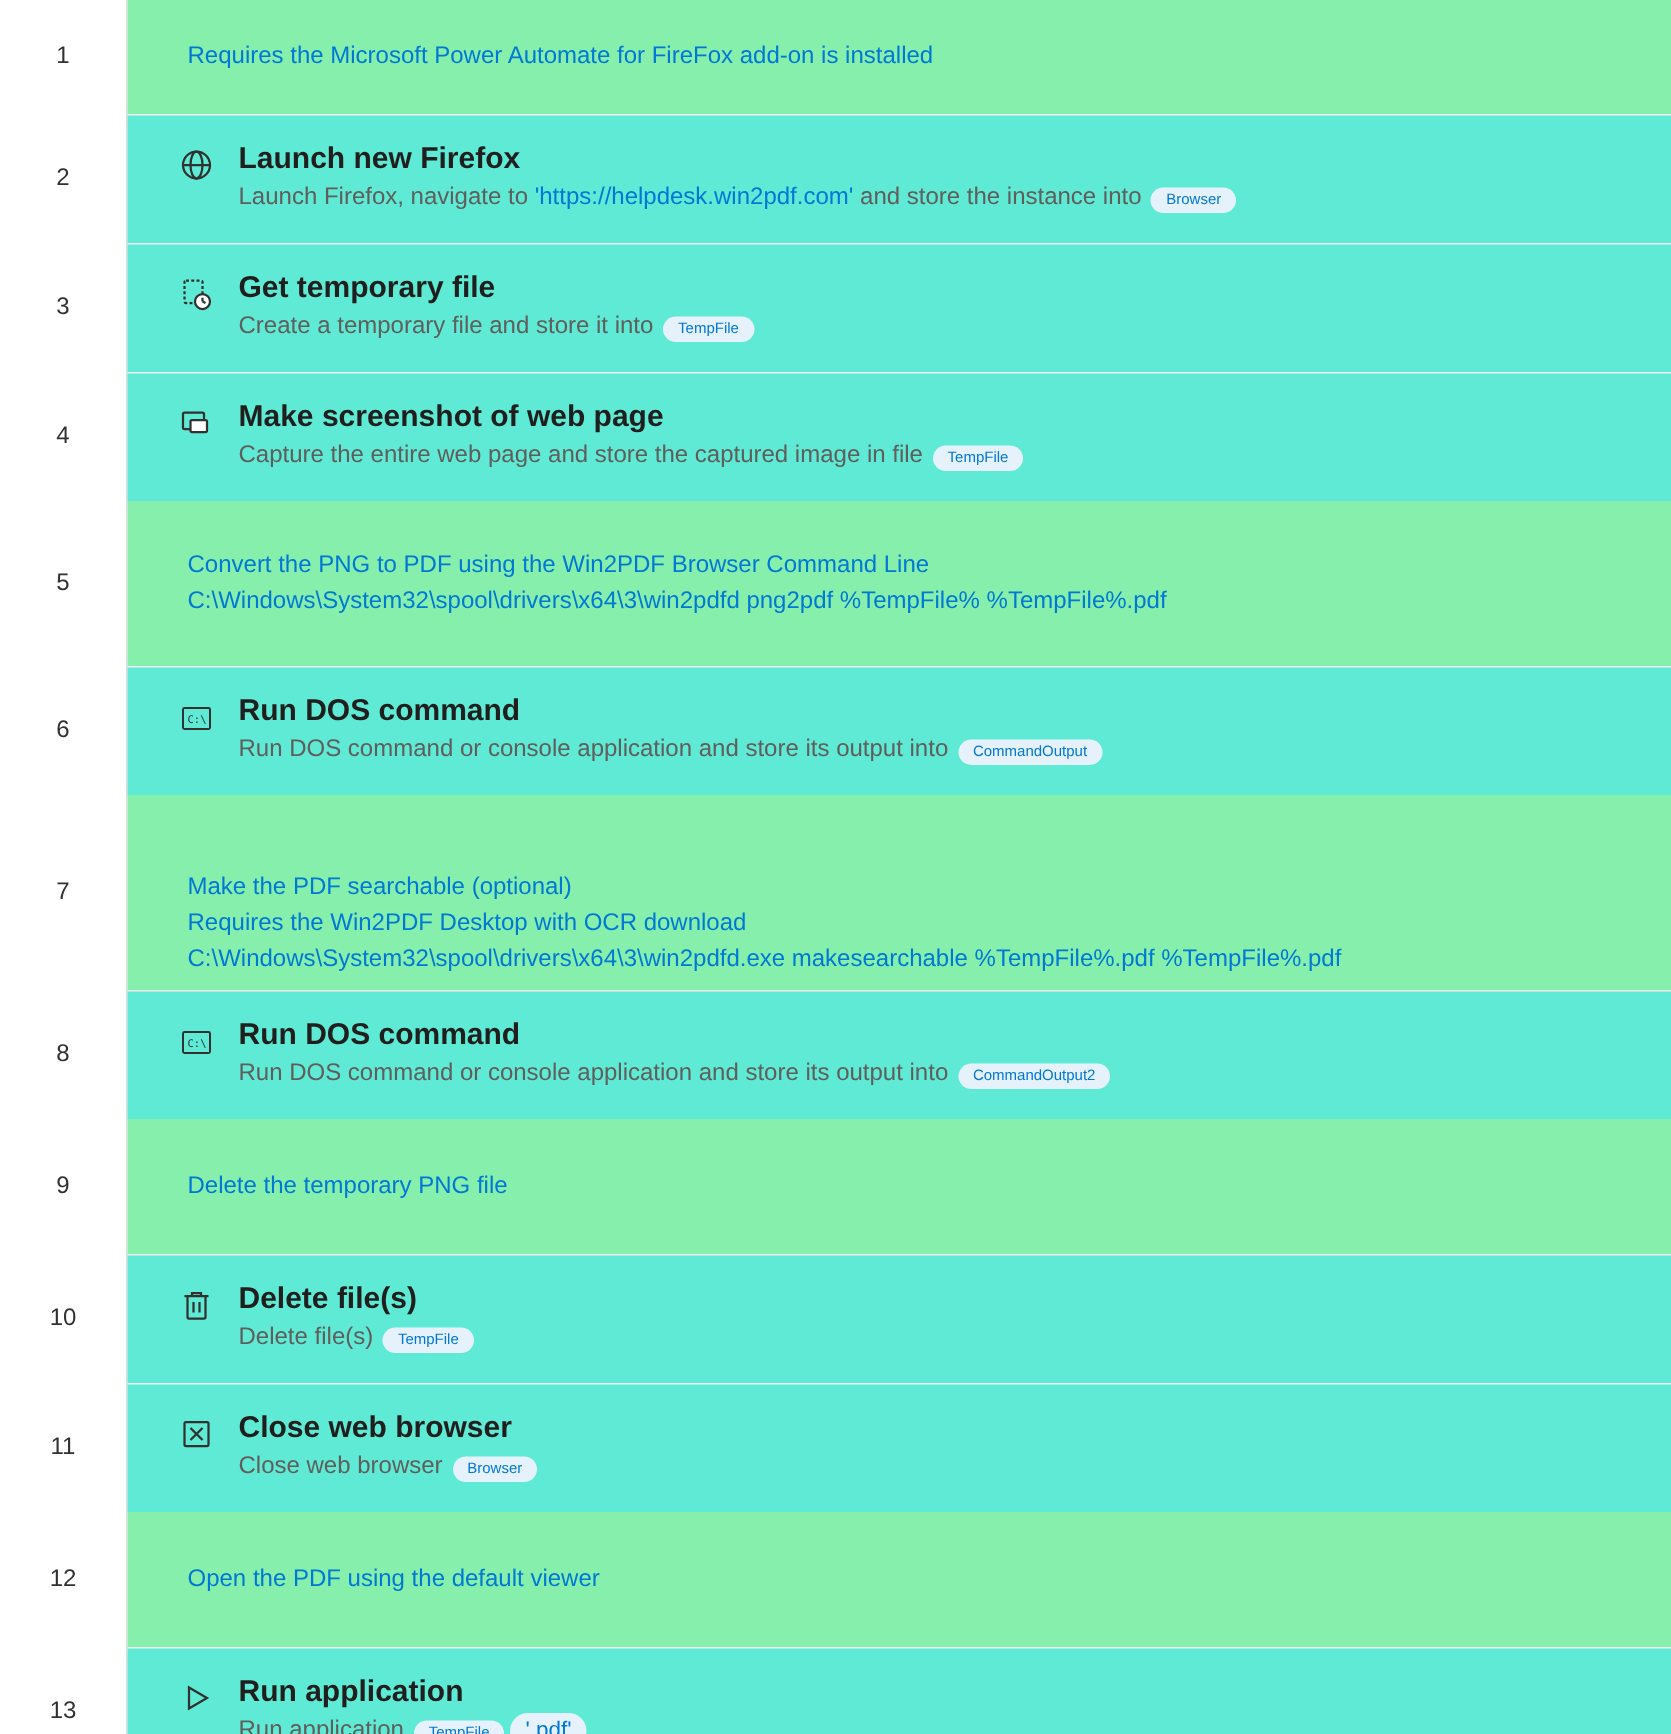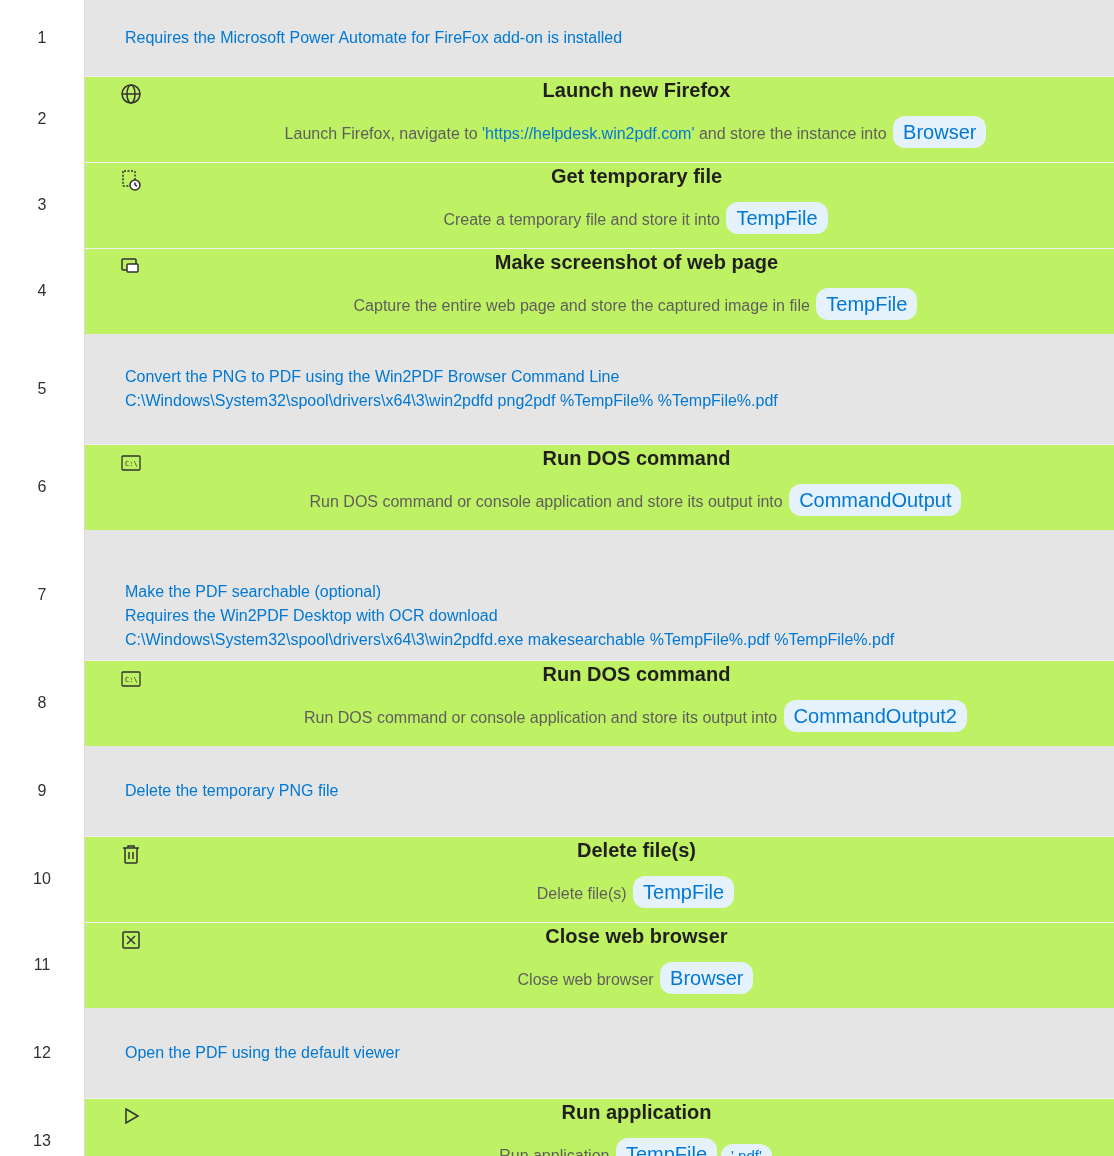--- a/index.html
+++ b/index.html
@@ -33,26 +33,25 @@
       flex: 1;
       display: flex;
       flex-direction: column;
     }
     .step {
       padding-left: 34px;
       display: flex;
       align-items: center;
     }
     .step-comment {
-      background: #e5e5e5;
+      background: #86efac;
     }
     .step-action {
-      background: #bef264;
+      background: #5eead4;
       border-top: 1px solid #f3f2f1;
-      text-align: center;
     }
     .comment-text {
       color: #0078d4;
       font-size: 16px;
       line-height: 1.5;
       padding: 8px 6px;
     }
     .multiline .comment-text {
       white-space: pre-line;
     }
@@ -93,22 +92,22 @@
     }
     .url-text {
       color: #0078d4;
     }
     .var-pill {
       display: inline-block;
       background: #e5f1fb;
       color: #0078d4;
       padding: 1px 10px;
       border-radius: 12px;
-      font-size: 20px;
-      margin: 12px 2px;
+      font-size: 10px;
+      margin: 0 2px;
     }
     .literal-pill {
       display: inline-block;
       background: #e5f1fb;
       color: #0078d4;
       padding: 1px 10px;
       border-radius: 12px;
       font-size: 15px;
       margin: 0 2px;
     }

